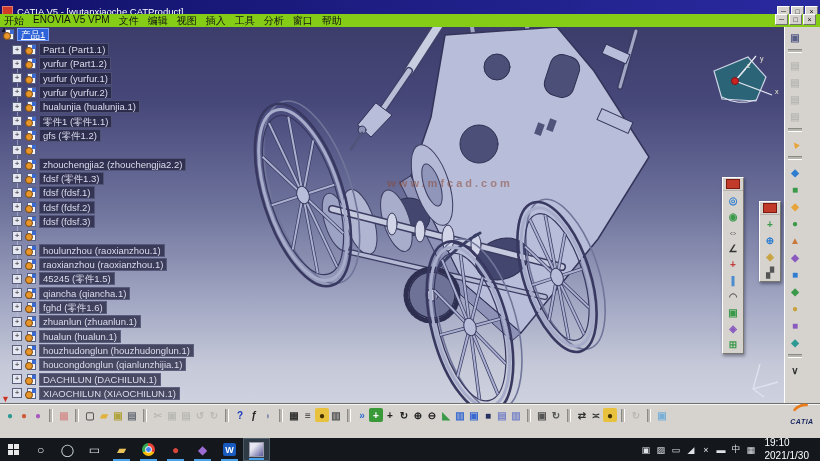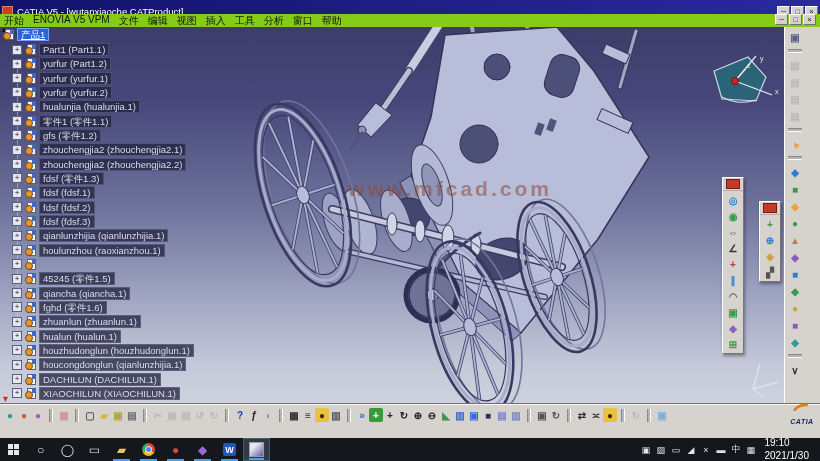--- a/index.html
+++ b/index.html
@@ -17,21 +17,21 @@
   .menubar{position:absolute;top:14px;left:0;right:0;height:13px;background:#84cc16;display:flex;align-items:flex-start;
            font-size:10px;padding:0 4px;border-bottom:1px solid #b91c1c;}
   .menu-item{margin-right:9px;color:#111;white-space:nowrap;}
   
   .workspace{position:absolute;top:27px;left:0;width:820px;height:377px;}
   .viewport{position:absolute;top:0;left:0;right:36px;bottom:0;overflow:hidden;
     background:linear-gradient(180deg,#3d3d6b 0%,#47487a 20%,#6e739c 48%,#a0a5c2 72%,#c6c9d8 90%,#ced1de 100%);}
   #model{position:absolute;left:0;top:0;}
   .watermark{position:absolute;left:280px;top:148px;width:340px;text-align:center;pointer-events:none;}
   .wm1{font-size:44px;font-weight:bold;letter-spacing:14px;color:rgba(48,48,70,.55);}
-  .wm2{font-size:21px;font-weight:bold;letter-spacing:3px;color:rgba(140,72,52,.55);margin-top:2px;}
+  .wm2{font-size:11px;font-weight:bold;letter-spacing:3px;color:rgba(140,72,52,.55);margin-top:2px;}
   .compass{position:absolute;left:698px;top:26px;}
   .compass text{fill:#e9e9d6;font-size:7px;font-family:"Liberation Sans",sans-serif;}
   .axis-triad{position:absolute;left:745px;top:334px;}
   
   #tree{position:absolute;left:0;top:0;width:235px;height:377px;font-size:9.5px;}
   .tree-trunk{position:absolute;left:17px;top:38px;height:350px;border-left:1px solid rgba(205,210,235,.5);}
   .tree-row{position:absolute;left:12px;height:13px;display:flex;align-items:center;gap:3px;white-space:nowrap;}
   .tree-row.root{left:3px;top:1px;}
   .expander{width:8px;height:8px;flex:none;background:#e4e6f2;border:1px solid #5a5f7a;color:#222;
             font-size:8px;line-height:7px;text-align:center;}
@@ -373,21 +373,20 @@
               </span>
               <span class="tree-label">gfs (零件1.2)</span>
             </div>
             <div class="tree-row" style="top: 116.31px;">
               <span class="expander">+</span>
               <span class="part-icon">
                 <i class="pg"></i>
                 <i class="gr"></i>
                 <i class="bl"></i>
               </span>
-              <span class="tree-label">zhouchengjia2 (zhouchengjia2.1)</span>
             </div>
             <div class="tree-row" style="top: 130.64px;">
               <span class="expander">+</span>
               <span class="part-icon">
                 <i class="pg"></i>
                 <i class="gr"></i>
                 <i class="bl"></i>
               </span>
               <span class="tree-label">zhouchengjia2 (zhouchengjia2.2)</span>
             </div>
@@ -427,38 +426,38 @@
               </span>
               <span class="tree-label">fdsf (fdsf.3)</span>
             </div>
             <div class="tree-row" style="top: 202.29px;">
               <span class="expander">+</span>
               <span class="part-icon">
                 <i class="pg"></i>
                 <i class="gr"></i>
                 <i class="bl"></i>
               </span>
-              <span class="tree-label">qianlunzhijia (qianlunzhijia.1)</span>
             </div>
             <div class="tree-row" style="top: 216.62px;">
               <span class="expander">+</span>
               <span class="part-icon">
                 <i class="pg"></i>
                 <i class="gr"></i>
                 <i class="bl"></i>
               </span>
               <span class="tree-label">houlunzhou (raoxianzhou.1)</span>
             </div>
             <div class="tree-row" style="top: 230.95px;">
               <span class="expander">+</span>
               <span class="part-icon">
                 <i class="pg"></i>
                 <i class="gr"></i>
                 <i class="bl"></i>
               </span>
+              <span class="tree-label">raoxianzhou (raoxianzhou.1)</span>
             </div>
             <div class="tree-row" style="top: 245.28px;">
               <span class="expander">+</span>
               <span class="part-icon">
                 <i class="pg"></i>
                 <i class="gr"></i>
                 <i class="bl"></i>
               </span>
               <span class="tree-label">45245 (零件1.5)</span>
             </div>

